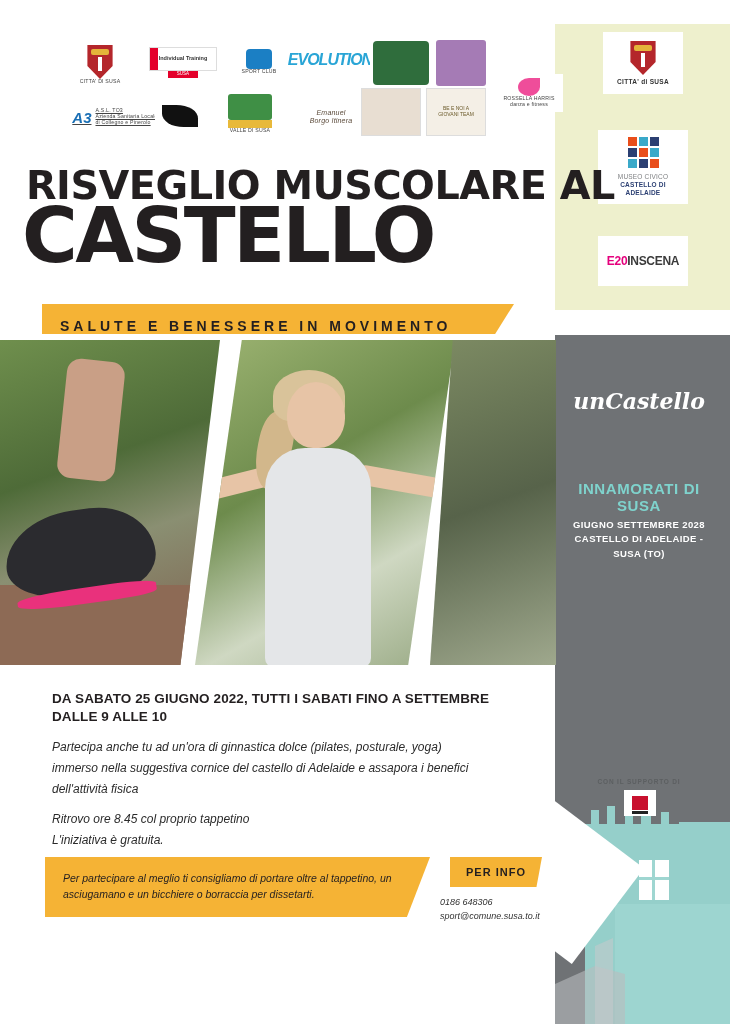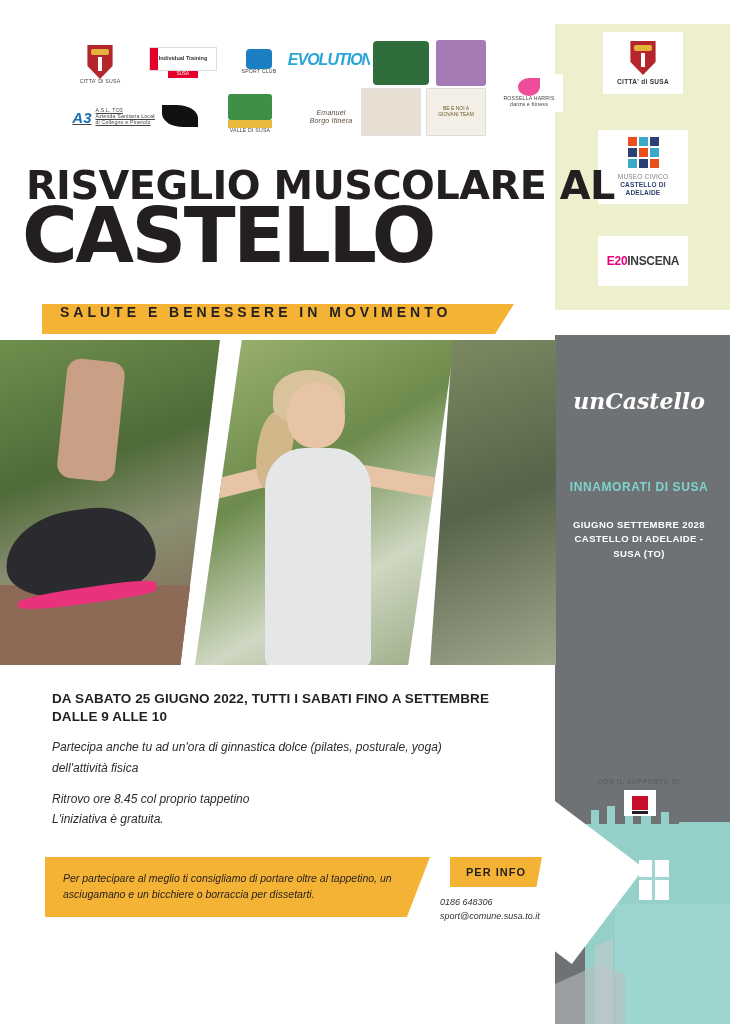--- a/index.html
+++ b/index.html
@@ -66,21 +66,21 @@
   .title2{
     position:absolute;left:22px;top:200px;
     font-size:76px;font-weight:bold;letter-spacing:-2.5px;
     color:#231f20;font-family:"DejaVu Sans", sans-serif;
     line-height:.95;
   }
   .subtitle-bar{
     position:absolute;left:42px;top:304px;width:472px;height:30px;
     background:#f5b335;
     clip-path:polygon(0 0,100% 0,96% 100%,0 100%);
-    display:flex;align-items:flex-start;
+    display:flex;align-items:flex-end;
   }
   .subtitle-bar span{
     margin-left:18px;font-size:14px;font-weight:bold;letter-spacing:4px;
     color:#231f20;
   }
 
   
   .photoband{
     position:absolute;left:0;top:340px;width:556px;height:325px;
     overflow:hidden;
@@ -161,21 +161,21 @@
 
   
   .ev-title{
     position:absolute;right:16px;top:390px;width:150px;text-align:center;
     color:#ffffff;font-family:"DejaVu Serif", serif;font-style:italic;
     font-size:22px;line-height:1.05;font-weight:bold;
   }
   .ev-title .l2{display:block;}
   .ev-sub{
     position:absolute;right:16px;top:480px;width:150px;text-align:center;
-    color:#7fd3cd;font-size:12px;font-weight:bold;letter-spacing:.6px;
+    color:#7fd3cd;font-size:15px;font-weight:bold;letter-spacing:.6px;
   }
   .ev-date{
     position:absolute;right:16px;top:518px;width:150px;text-align:center;
     color:#ffffff;font-size:9.5px;font-weight:bold;letter-spacing:.4px;line-height:1.5;
   }
   .support-label{
     position:absolute;right:16px;top:778px;width:150px;text-align:center;
     color:#5c5f61;font-size:6.5px;font-weight:bold;letter-spacing:.8px;
   }
   .support-logo{
@@ -362,20 +362,21 @@
   </div>
   <div class="support-label">CON IL SUPPORTO DI</div>
   <div class="support-logo">
       <div class="bar"></div>
     </div>
 
   <div class="info">
     <h3>DA SABATO 25 GIUGNO 2022, TUTTI I SABATI  FINO A SETTEMBRE</h3>
     <h3>DALLE 9 ALLE 10</h3>
     <p>Partecipa anche tu ad un'ora di ginnastica dolce (pilates, posturale, yoga)</p>
+    <p class="tight" style="margin-top:2px">immerso nella suggestiva cornice del castello di Adelaide e assapora i benefici</p>
     <p class="tight" style="margin-top:2px">dell'attività fisica</p>
     <p>Ritrovo  ore 8.45 col proprio tappetino</p>
     <p class="tight" style="margin-top:2px">L'iniziativa è gratuita.</p>
   </div>
 
   <div class="diag"></div>
 
   <div class="tip-box">
     <p>Per partecipare al meglio ti consigliamo di portare oltre al tappetino, un asciugamano e un bicchiere o borraccia per dissetarti.</p>
   </div>

